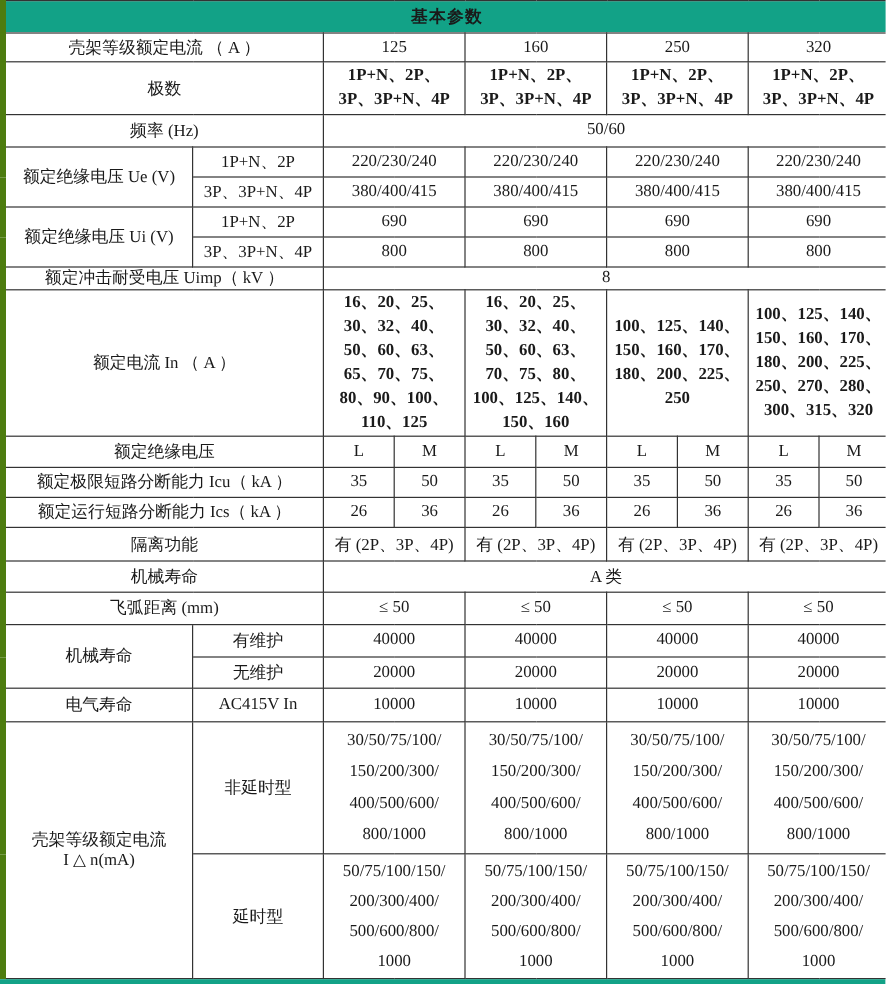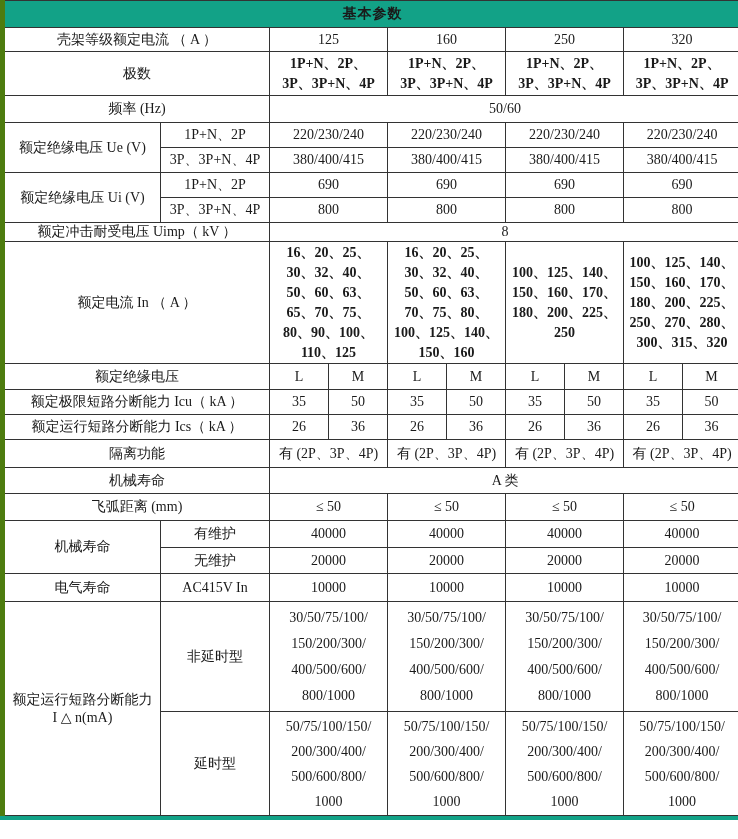--- a/index.html
+++ b/index.html
@@ -236,21 +236,21 @@
   <tr style="height:28px">
     <td>电气寿命</td>
     <td>AC415V In</td>
     <td colspan="2">10000</td>
     <td colspan="2">10000</td>
     <td colspan="2">10000</td>
     <td colspan="2">10000</td>
   </tr>
 
   <tr style="height:110px">
-    <td rowspan="2" class="pre">额定运行短路分断能力
+    <td rowspan="2" class="pre">壳架等级额定电流
 I △ n(mA)</td>
     <td>非延时型</td>
     <td colspan="2" class="pre lh26">30/50/75/100/
 150/200/300/
 400/500/600/
 800/1000</td>
     <td colspan="2" class="pre lh26">30/50/75/100/
 150/200/300/
 400/500/600/
 800/1000</td>

